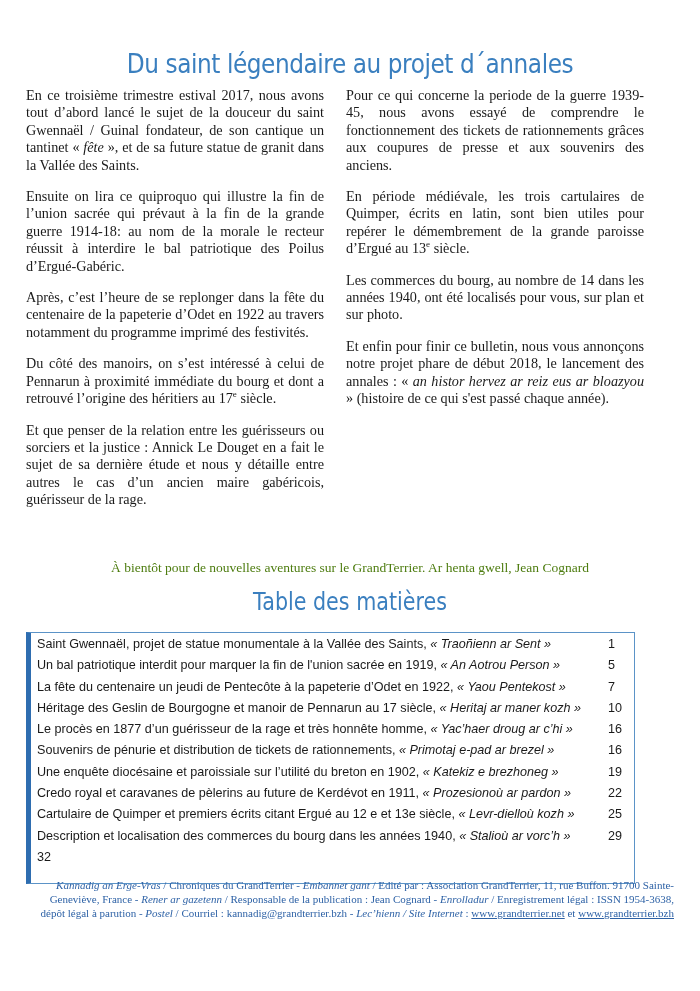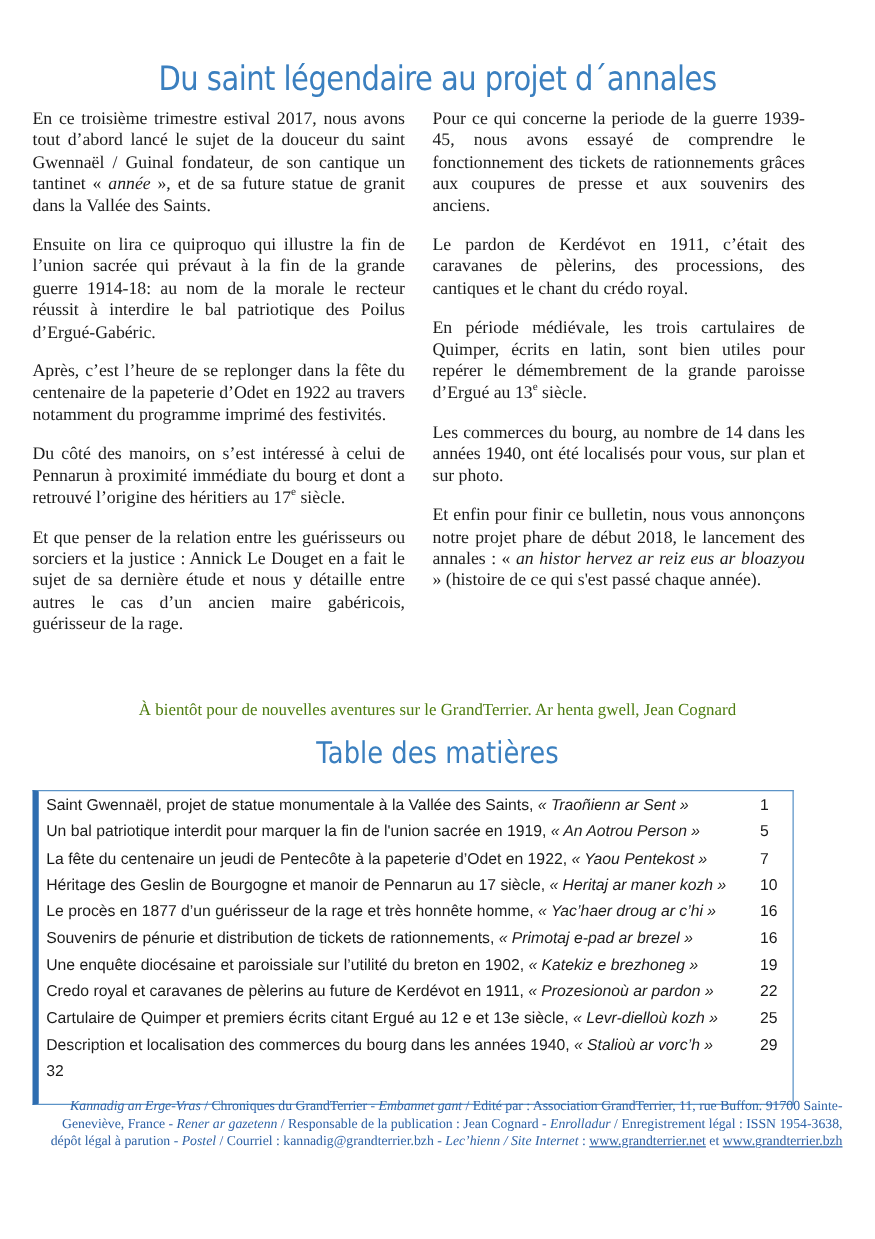--- a/index.html
+++ b/index.html
@@ -19,30 +19,29 @@
   .footer { position: absolute; top: 878px; left: 26px; width: 648px; text-align: right; color: #2e62a6; font-family: "Liberation Serif", serif; font-size: 11px; line-height: 14.2px; }
   .footer em { font-style: italic; }
   .footer a { color: #2e62a6; text-decoration: underline; }
 </style>
 </head>
 <body>
 
 <h1 class="title">Du saint légendaire au projet d´annales</h1>
 
 <div class="col left">
-  <p>En ce troisième trimestre estival 2017, nous avons tout d’abord lancé le sujet de la douceur du saint Gwennaël / Guinal fondateur, de son cantique un tantinet « <em>année</em> », et de sa future statue de granit dans la Vallée des Saints.</p>
+  <p>En ce troisième trimestre estival 2017, nous avons tout d’abord lancé le sujet de la douceur du saint Gwennaël / Guinal fondateur, de son cantique un tantinet « <em>fête</em> », et de sa future statue de granit dans la Vallée des Saints.</p>
   <p>Ensuite on lira ce quiproquo qui illustre la fin de l’union sacrée qui prévaut à la fin de la grande guerre 1914-18: au nom de la morale le recteur réussit à interdire le bal patriotique des Poilus d’Ergué-Gabéric.</p>
   <p>Après, c’est l’heure de se replonger dans la fête du centenaire de la papeterie d’Odet en 1922 au travers notamment du programme imprimé des festivités.</p>
   <p>Du côté des manoirs, on s’est intéressé à celui de Pennarun à proximité immédiate du bourg et dont a retrouvé l’origine des héritiers au 17<sup>e</sup> siècle.</p>
   <p>Et que penser de la relation entre les guérisseurs ou sorciers et la justice : Annick Le Douget en a fait le sujet de sa dernière étude et nous y détaille entre autres le cas d’un ancien maire gabéricois, guérisseur de la rage.</p>
 </div>
 
 <div class="col right">
   <p>Pour ce qui concerne la periode de la guerre 1939-45, nous avons essayé de comprendre le fonctionnement des tickets de rationnements grâces aux coupures de presse et aux souvenirs des anciens.</p>
-  <p>Le pardon de Kerdévot en 1911, c’était des caravanes de pèlerins, des processions, des cantiques et le chant du crédo royal.</p>
   <p>En période médiévale, les trois cartulaires de Quimper, écrits en latin, sont bien utiles pour repérer le démembrement de la grande paroisse d’Ergué au 13<sup>e</sup> siècle.</p>
   <p>Les commerces du bourg, au nombre de 14 dans les années 1940, ont été localisés pour vous, sur plan et sur photo.</p>
   <p>Et enfin pour finir ce bulletin, nous vous annonçons notre projet phare de début 2018, le lancement des annales : « <em>an histor hervez ar reiz eus ar bloazyou</em> » (histoire de ce qui s'est passé chaque année).</p>
 </div>
 
 <div class="closing">À bientôt pour de nouvelles aventures sur le GrandTerrier. Ar henta gwell, Jean Cognard</div>
 
 <div class="toc-title">Table des matières</div>
 
 <div class="toc">

